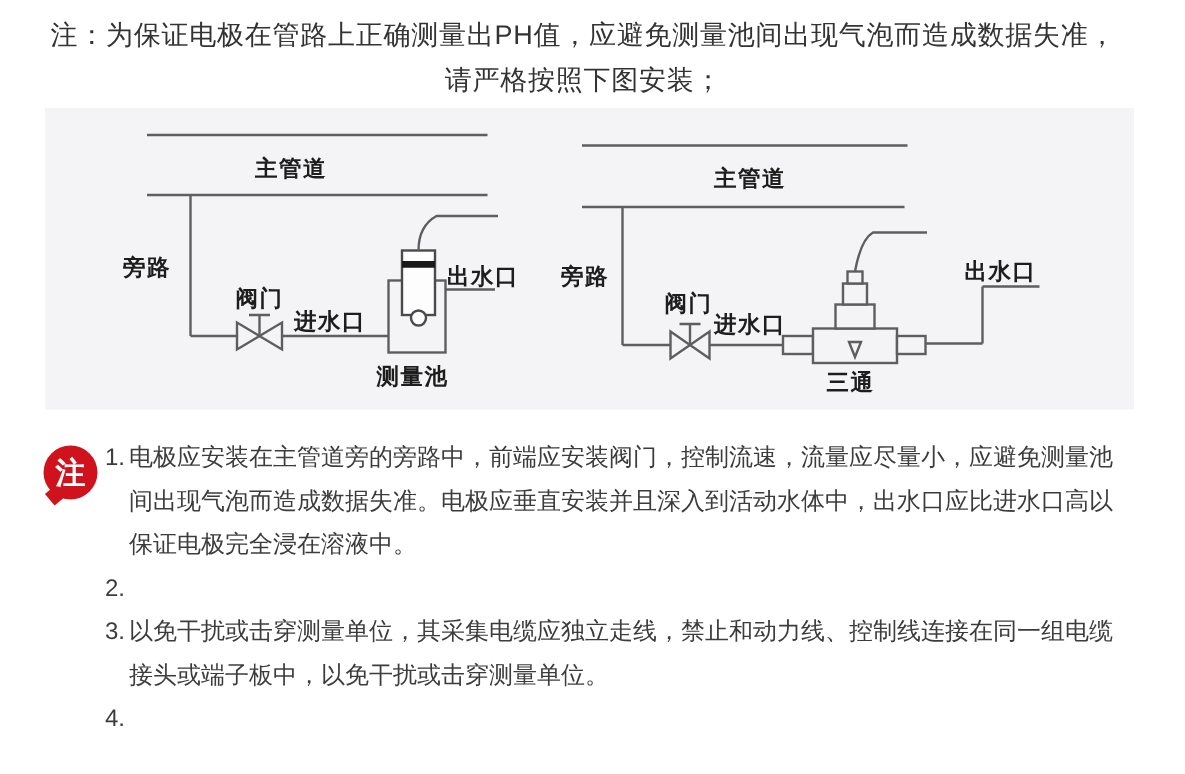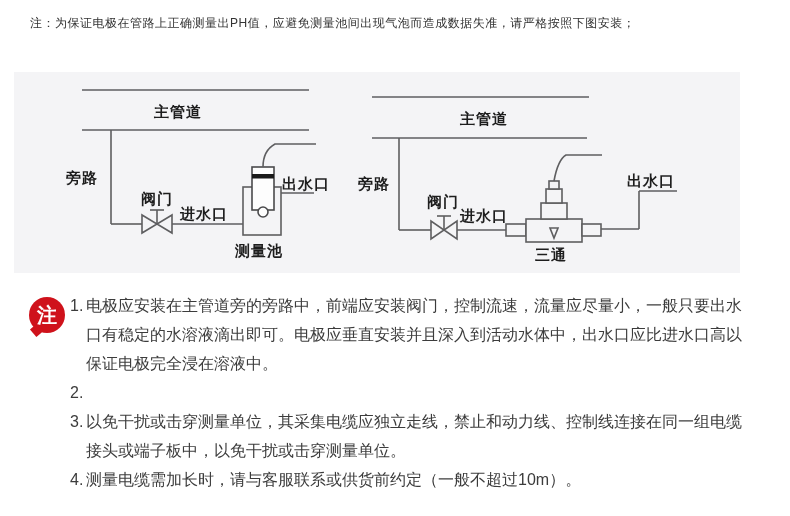--- a/index.html
+++ b/index.html
@@ -4,26 +4,26 @@
 <style>
   html,body{margin:0;padding:0;background:#ffffff;}
   body{
     width:790px;height:516px;position:relative;overflow:hidden;
     font-family:"Liberation Sans","DejaVu Sans",sans-serif;
     -webkit-font-smoothing:antialiased;
   }
   
   .top-note{
     position:absolute;left:30px;top:8px;width:718px;
-    font-size:12px;line-height:30px;color:#333333;
-    letter-spacing:0.5px;font-weight:500;
+    font-size:18px;line-height:30px;color:#333333;
+    letter-spacing:0.5px;font-weight:500;text-align:center;
   }
   
   .panel{
-    position:absolute;left:14px;top:72px;width:726px;height:201px;
+    position:absolute;left:30px;top:72px;width:726px;height:201px;
     background:#f4f4f6;
   }
   .panel svg{display:block;}
   .dline{stroke:#5e5e60;stroke-width:1.6;fill:none;}
   .dshape{stroke:#5e5e60;stroke-width:1.6;fill:#f4f4f6;}
   .dwhite{stroke:#4a4a4c;stroke-width:1.6;fill:#fdfdfd;}
   .dtext{
     font-family:"Liberation Sans","DejaVu Sans",sans-serif;
     font-size:15px;font-weight:bold;fill:#1d1d1d;letter-spacing:1px;
   }
@@ -137,26 +137,25 @@
   </svg>
 </div>
 
 <div class="badge">
   <span>注</span>
 </div>
 
 <div class="notes-list">
   <div class="note-item">
     <span class="num">1.</span>
-    <span class="txt">电极应安装在主管道旁的旁路中，前端应安装阀门，控制流速，流量应尽量小，一般只要出水口有稳定的水溶液滴出即可。电极应垂直安装并且深入到活动水体中，出水口应比进水口高以保证电极完全浸在溶液中。</span>
+    <span class="txt">电极应安装在主管道旁的旁路中，前端应安装阀门，控制流速，流量应尽量小，应避免测量池间出现气泡而造成数据失准。电极应垂直安装并且深入到活动水体中，出水口应比进水口高以保证电极完全浸在溶液中。</span>
   </div>
   <div class="note-item">
     <span class="num">2.</span>
   </div>
   <div class="note-item">
     <span class="num">3.</span>
     <span class="txt">以免干扰或击穿测量单位，其采集电缆应独立走线，禁止和动力线、控制线连接在同一组电缆接头或端子板中，以免干扰或击穿测量单位。</span>
   </div>
   <div class="note-item">
     <span class="num">4.</span>
-    <span class="txt">测量电缆需加长时，请与客服联系或供货前约定（一般不超过10m）。</span>
   </div>
 </div>
 
 </body></html>

